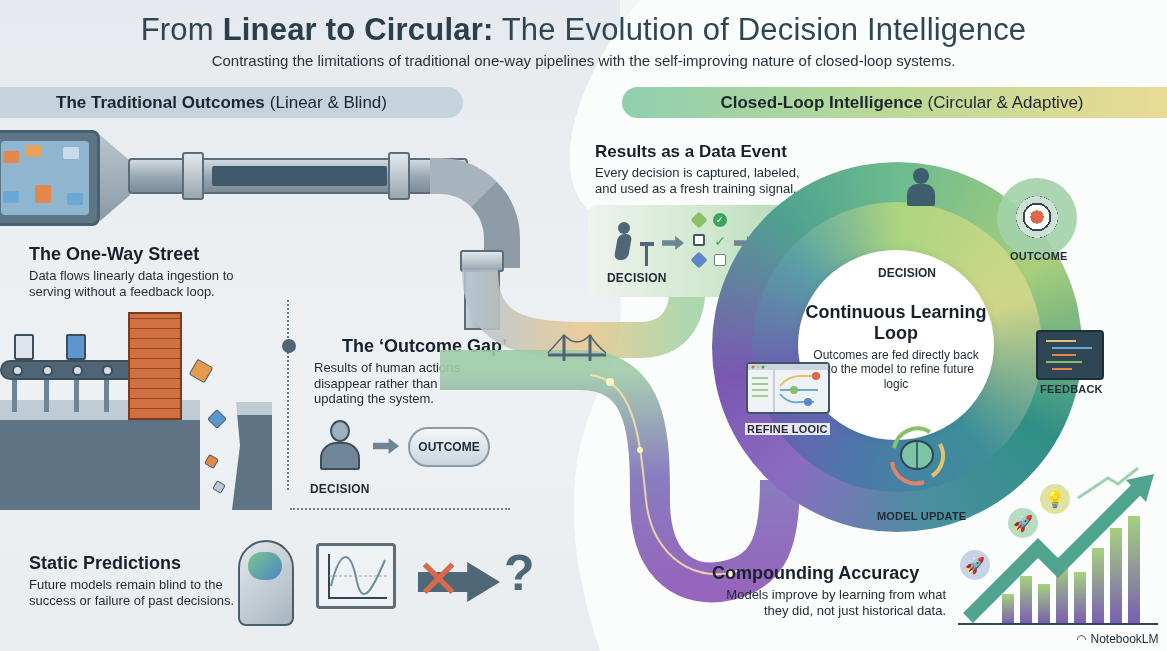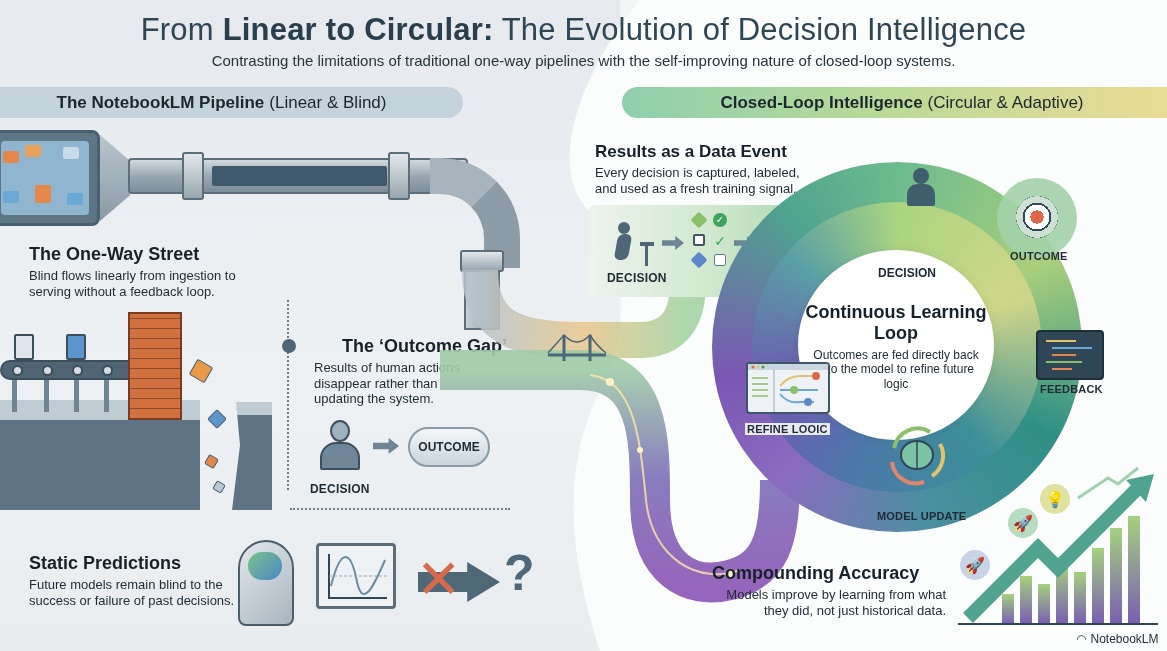--- a/index.html
+++ b/index.html
@@ -176,21 +176,21 @@
 <div class="bg-right"></div>
 
 <div class="title">
   <span>From</span>
   <b>Linear to Circular:</b>
   <span>The Evolution of Decision Intelligence</span>
 </div>
 <div class="subtitle">Contrasting the limitations of traditional one-way pipelines with the self-improving nature of closed-loop systems.</div>
 
 <div class="band band-left">
-  <b>The NotebookLM Pipeline</b>
+  <b>The Traditional Outcomes</b>
   <span>(Linear &amp; Blind)</span>
 </div>
 <div class="band band-right">
   <b>Closed-Loop Intelligence</b>
   <span>(Circular &amp; Adaptive)</span>
 </div>
 
 <div class="pipe-box">
   <div class="pipe-box-inner">
     <div class="chip" style="left:2px;top:10px;background:#e4874a;"></div>
@@ -205,21 +205,21 @@
 <div class="pipe">
   <div class="pipe-dark"></div>
 </div>
 <div class="collar" style="left:182px;top:152px;"></div>
 <div class="collar" style="left:388px;top:152px;"></div>
 <div class="elbow"></div>
 <div class="pipe-down"></div>
 <div class="collar" style="left:460px;top:250px;width:44px;height:22px;"></div>
 
 <div class="heading" style="left:29px;top:244px;">The One-Way Street</div>
-<div class="desc" style="left:29px;top:268px;width:240px;">Blind flows linearly from ingestion to serving without a feedback loop.</div>
+<div class="desc" style="left:29px;top:268px;width:240px;">Data flows linearly data ingestion to serving without a feedback loop.</div>
 
 <div class="cliff"></div>
 <div class="cliff-right"></div>
 <div class="leg" style="left:12px;"></div>
 <div class="leg" style="left:44px;"></div>
 <div class="leg" style="left:74px;"></div>
 <div class="leg" style="left:104px;"></div>
 <div class="conveyor">
   <div class="roller" style="left:10px;"></div>
   <div class="roller" style="left:40px;"></div>

